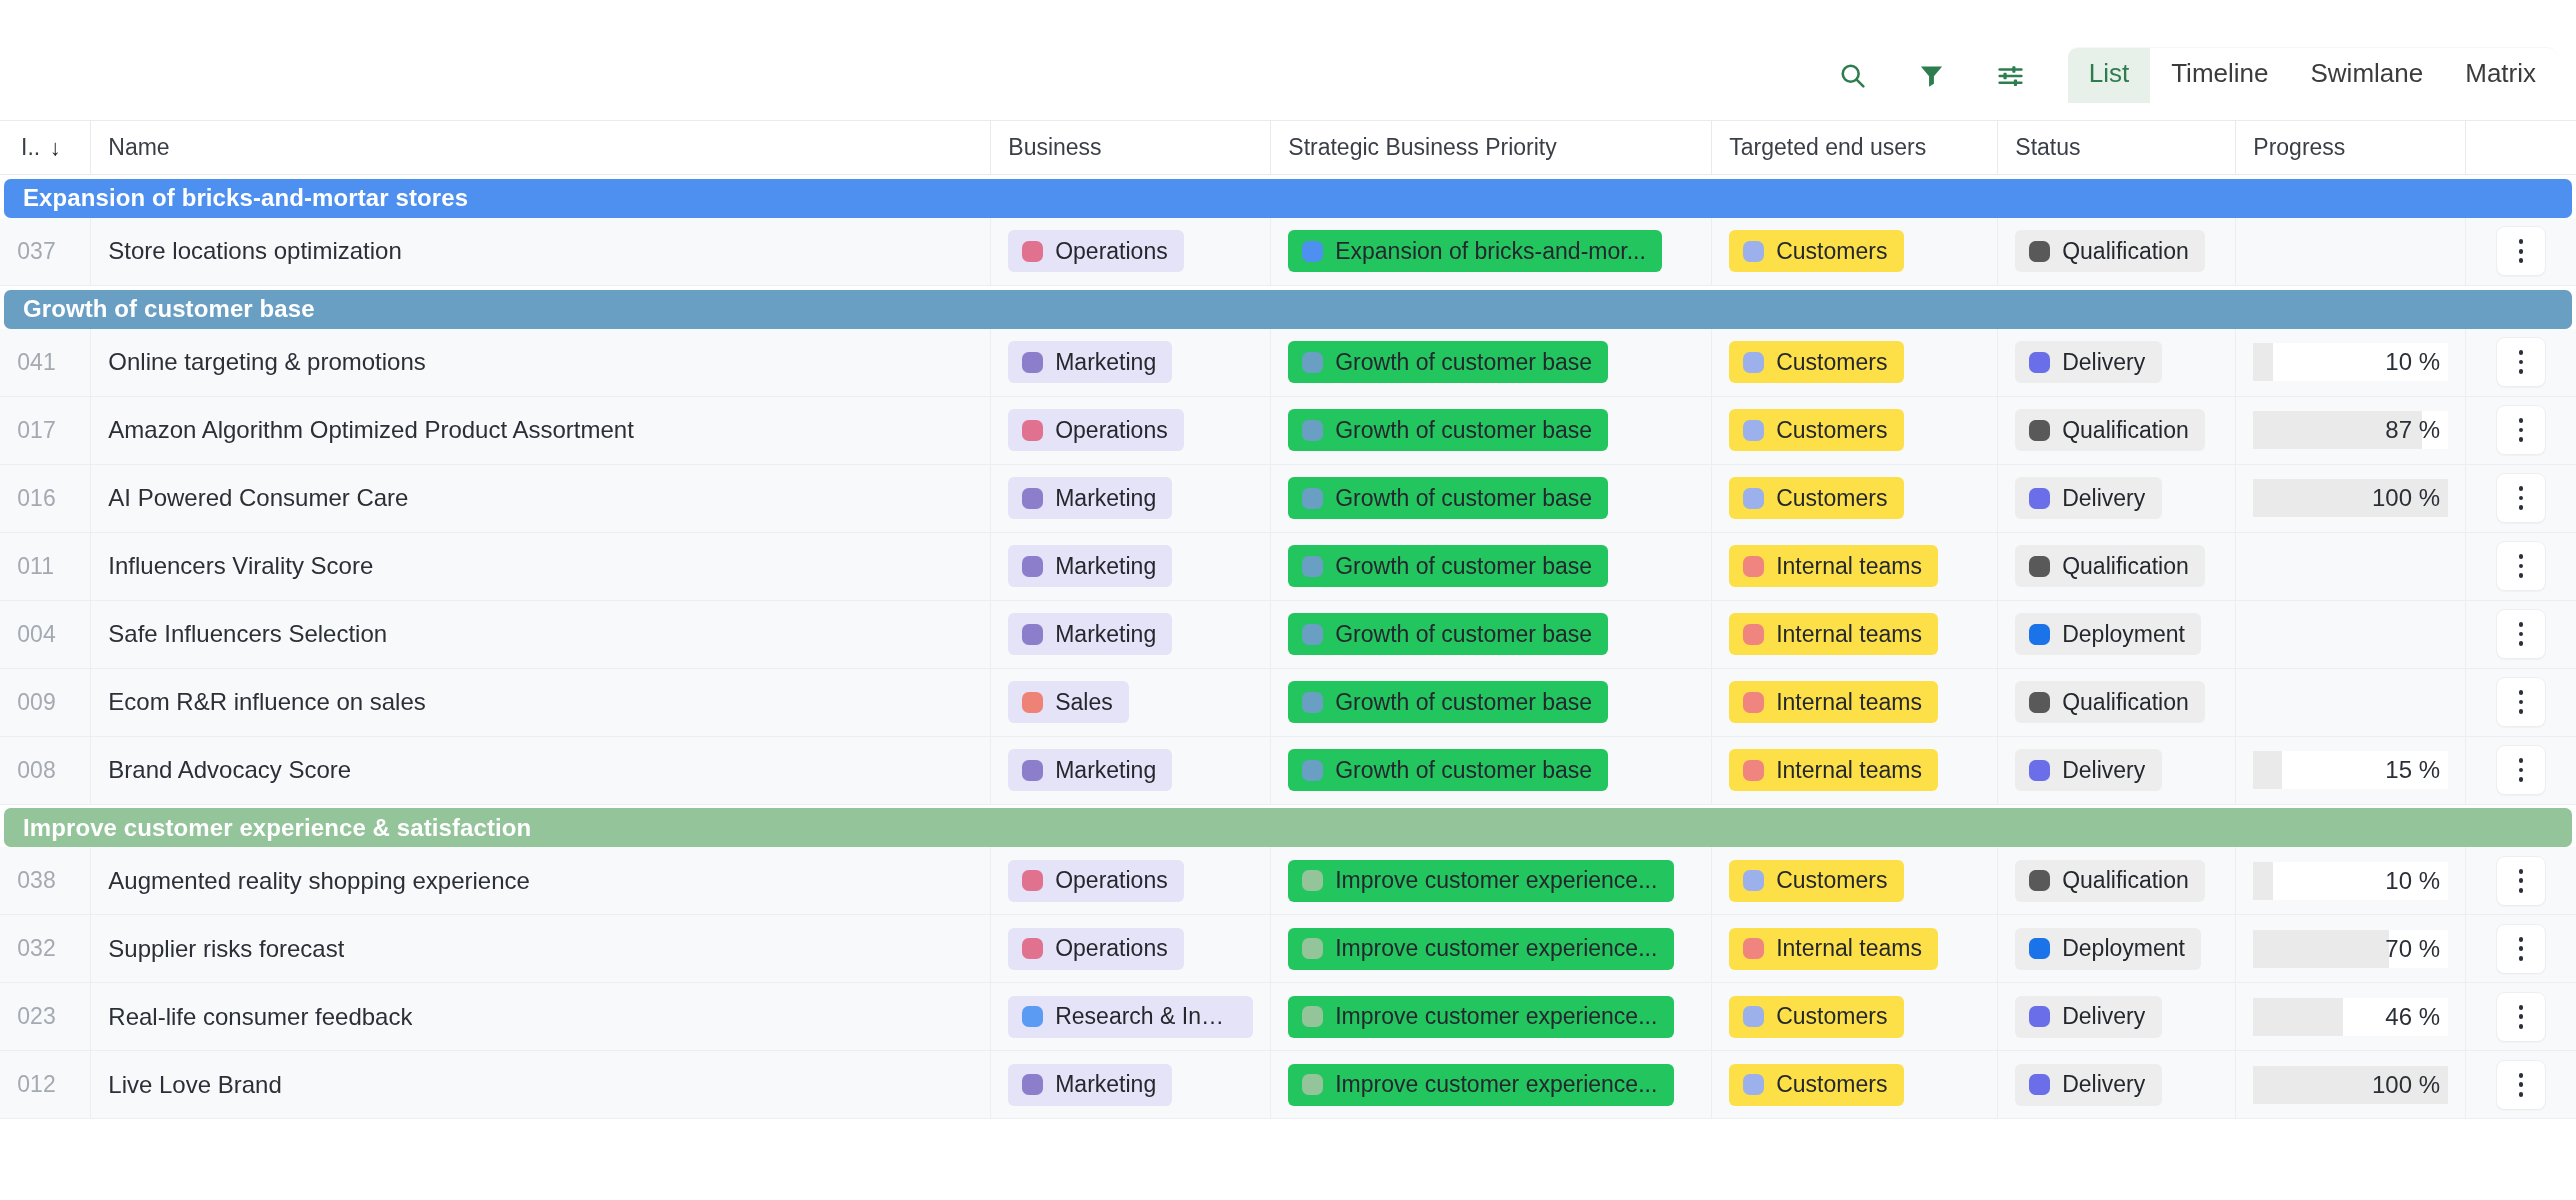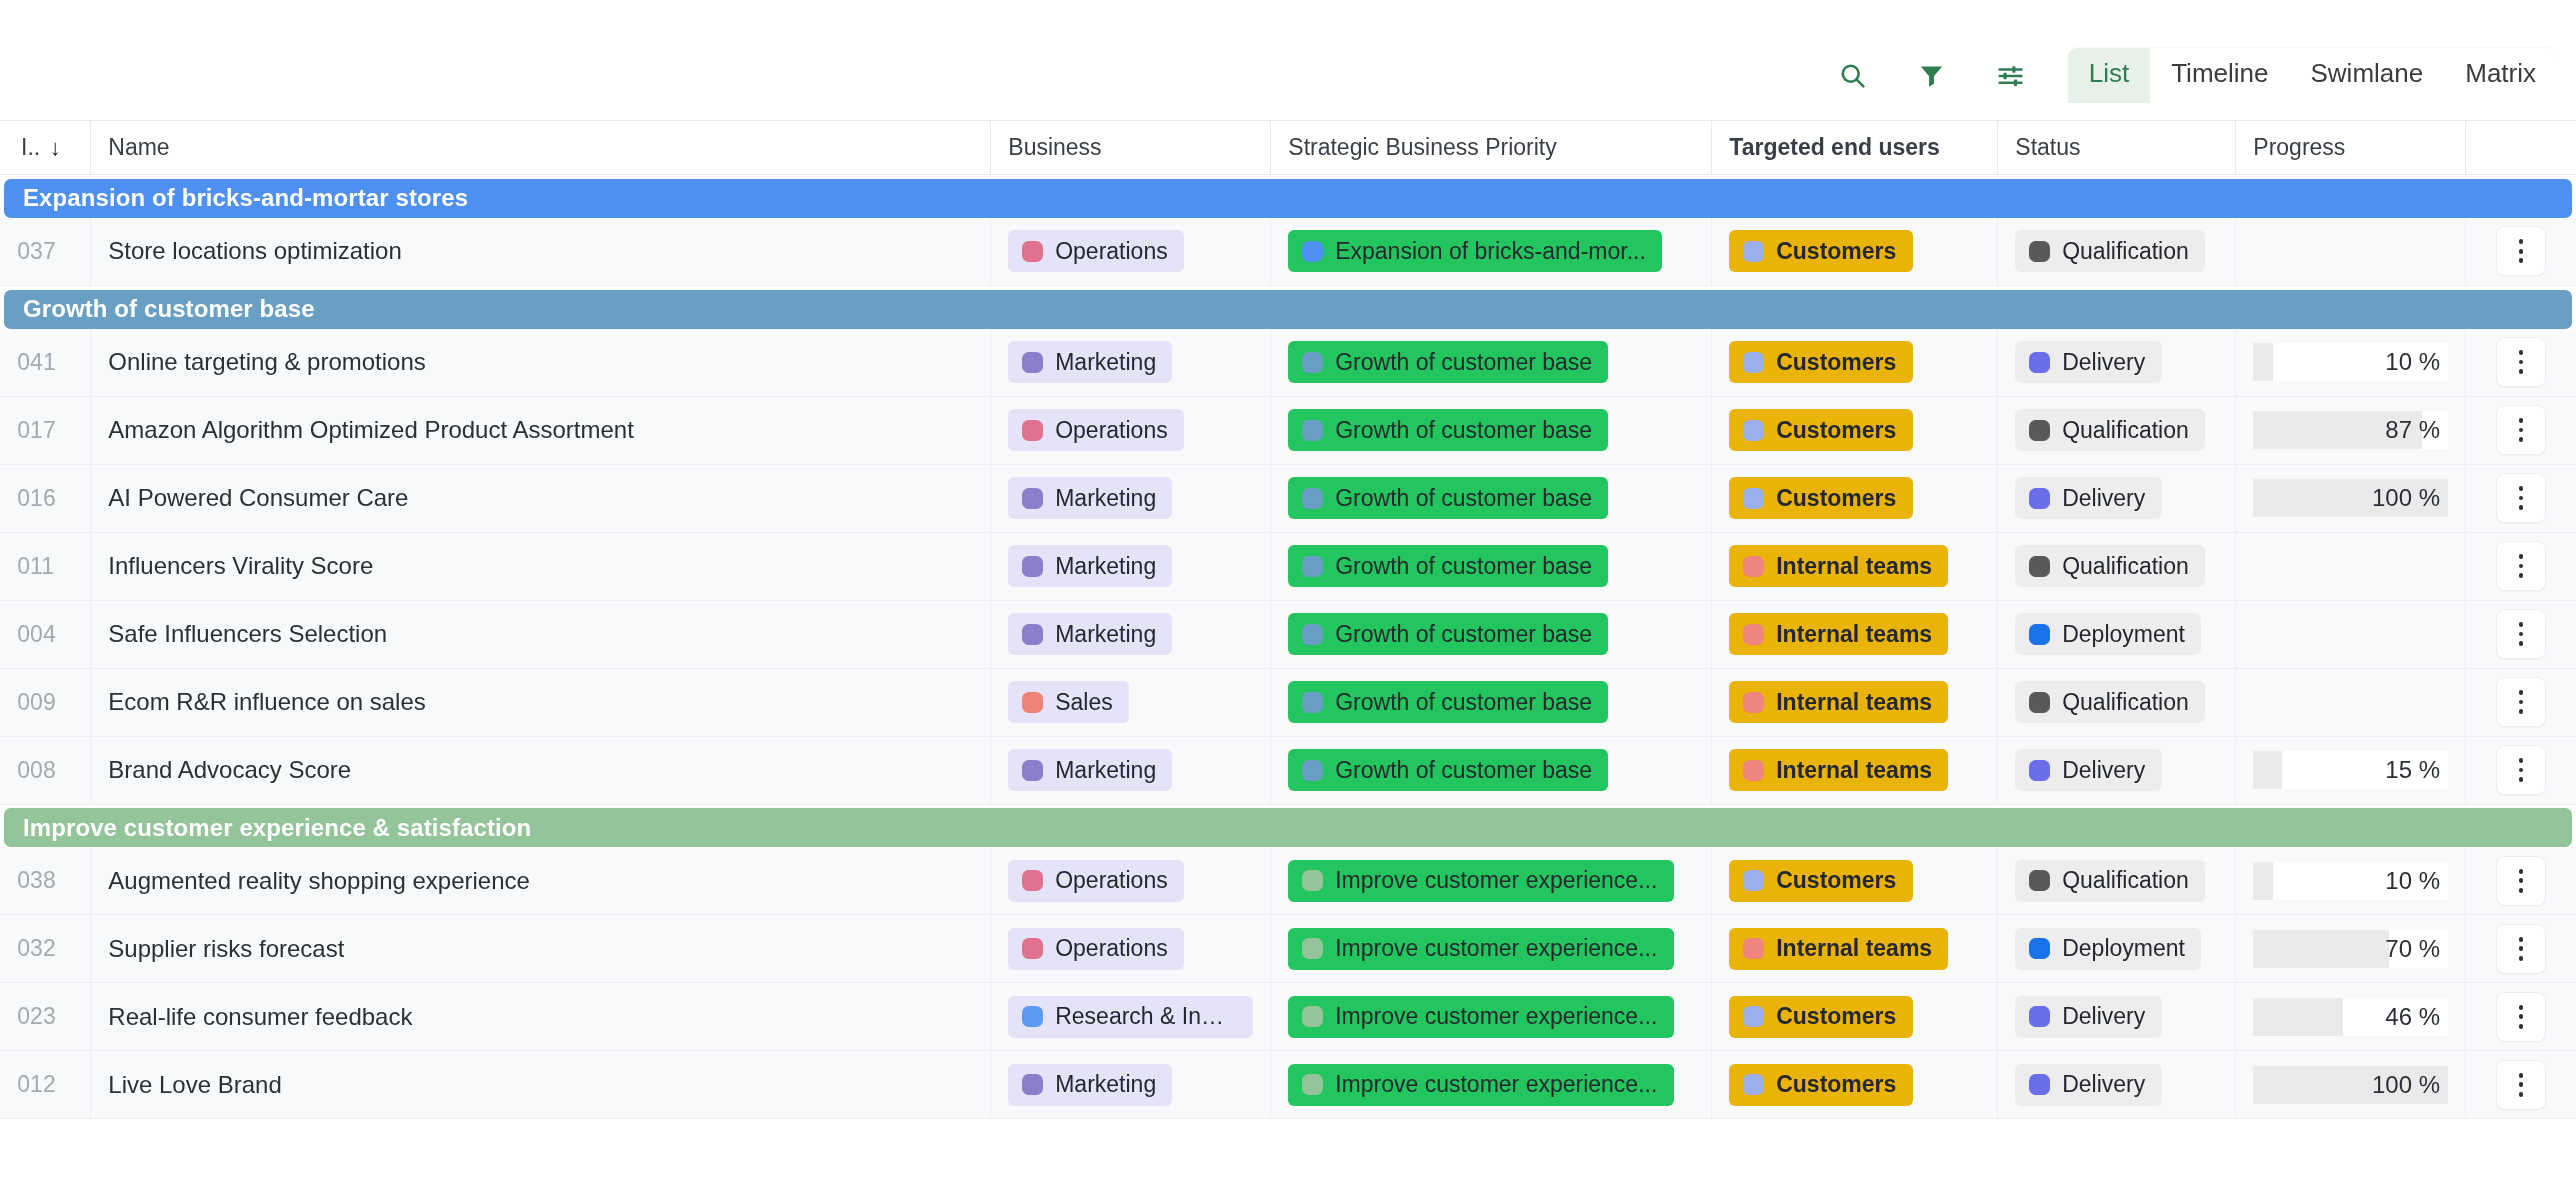--- a/index.html
+++ b/index.html
@@ -92,21 +92,21 @@
     font-size: 22px;
     color: #1f2329;
     line-height: 1;
   }
 
   
   .c-id       { width: 91px;  padding-left: 21px; padding-right: 7.7px; }
   .c-name     { width: 900px; }
   .c-business { width: 280px; }
   .c-priority { width: 441px; }
-  .c-users    { width: 286px; font-weight: bold; }
+  .c-users    { width: 286px; }
   .c-status   { width: 238px; }
   .c-progress { width: 230px; }
   .c-menu     { width: 110px; }
 
   
   .group-row {
     height: 39px;
     display: flex;
     align-items: center;
     padding: 0 0 0 7.7px;
@@ -171,21 +171,21 @@
     flex: 0 0 auto;
   }
   .chip .chip-label {
     overflow: hidden;
     text-overflow: ellipsis;
     white-space: nowrap;
   }
 
   .chip.business { background: #e4e3f7; }
   .chip.priority { background: #22c55e; }
-  .chip.users    { background: #eab308; }
+  .chip.users    { background: #fde047; }
   .chip.status   { background: #ededed; }
 
   
   .progress-wrap {
     position: relative;
     width: 100%;
     height: 38px;
     background: #ffffff;
     overflow: hidden;
   }

